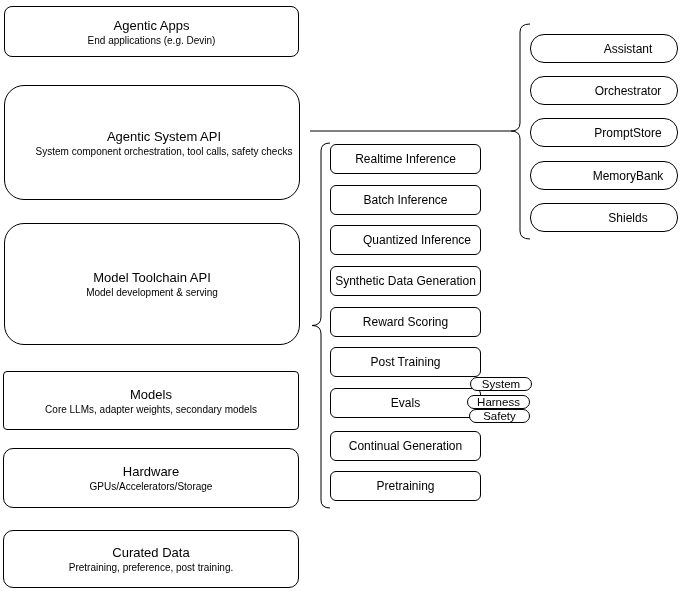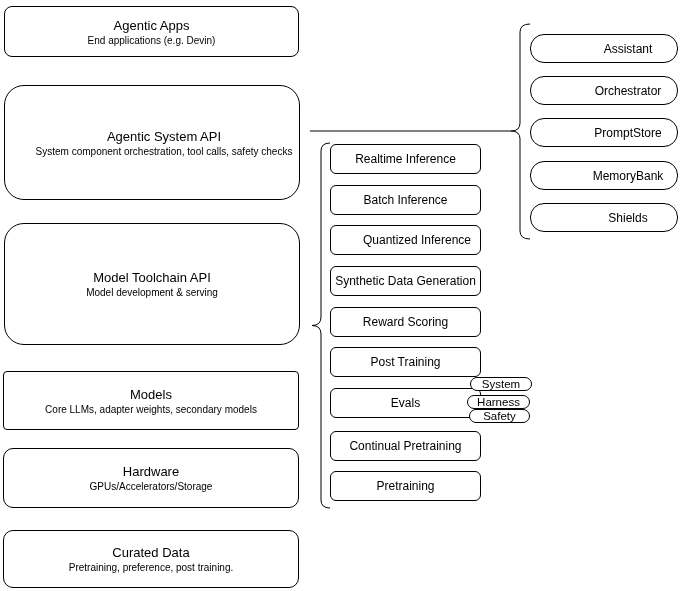--- a/index.html
+++ b/index.html
@@ -116,21 +116,21 @@
     <div class="subtitle">Pretraining, preference, post training.</div>
   </div>
 
   <div class="item" style="top:144px;">Realtime Inference</div>
   <div class="item" style="top:185px;">Batch Inference</div>
   <div class="item" style="top:225px;padding-left:23px;">Quantized Inference</div>
   <div class="item" style="top:266px;">Synthetic Data Generation</div>
   <div class="item" style="top:307px;">Reward Scoring</div>
   <div class="item" style="top:347px;">Post Training</div>
   <div class="item" style="top:388px;">Evals</div>
-  <div class="item" style="top:431px;">Continual Pretraining</div>
+  <div class="item" style="top:431px;">Continual Generation</div>
   <div class="item" style="top:471px;">Pretraining</div>
 
   <div class="pill" style="left:470px; top:377px; width:62px; height:14px;">System</div>
   <div class="pill" style="left:467px; top:395px; width:63px; height:14px;">Harness</div>
   <div class="pill" style="left:469px; top:409px; width:61px; height:14px;">Safety</div>
 
   <div class="rnode" style="top:34px;">Assistant</div>
   <div class="rnode" style="top:76px;">Orchestrator</div>
   <div class="rnode" style="top:118px;">PromptStore</div>
   <div class="rnode" style="top:161px;">MemoryBank</div>

